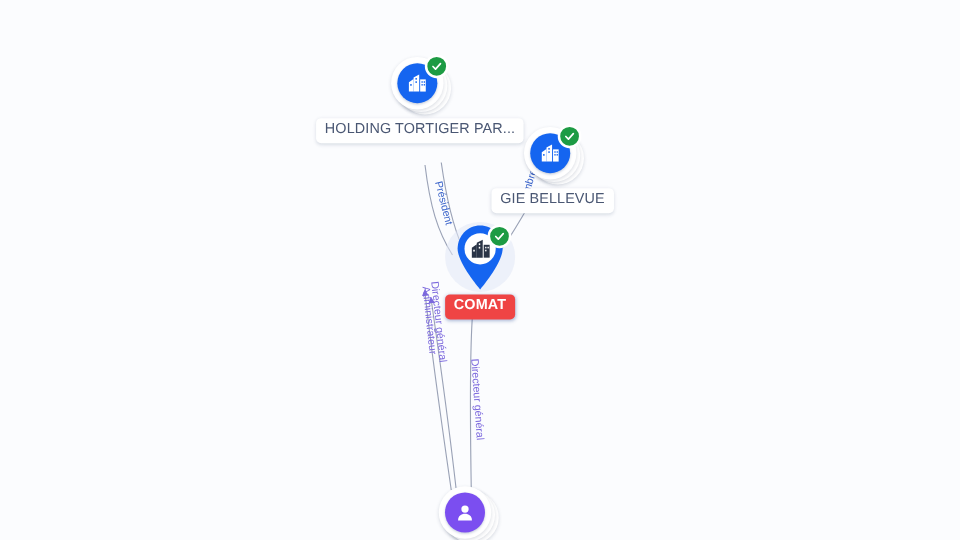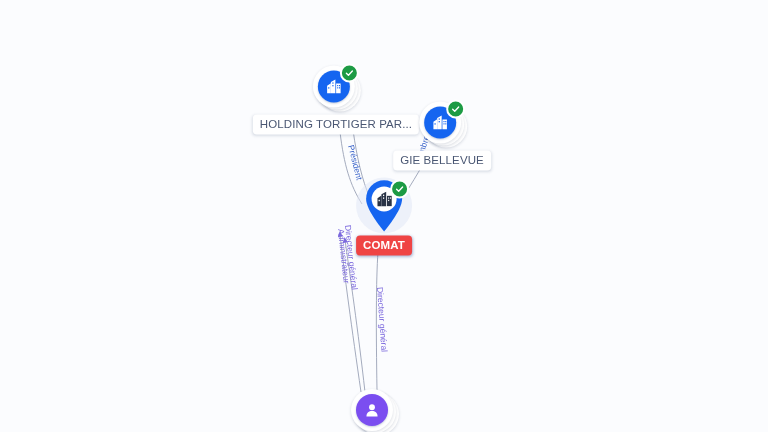--- a/index.html
+++ b/index.html
@@ -196,21 +196,21 @@
   <div class="edge-label blue" style="left:351px; top:140px; transform: rotate(76deg);">Président</div>
 
   <div class="edge-label blue" style="left:417px; top:160px; transform: rotate(-72deg);">Membre</div>
 
   <div class="edge-label purple" style="left:380px; top:282px; transform: rotate(86deg);">Directeur général</div>
 
   <div class="edge-label purple" style="left:348px; top:220px; transform: rotate(84deg);">Directeur général</div>
 
   <div class="edge-label purple" style="left:341px; top:224px; transform: rotate(84deg);">Administrateur</div>
 
-  <div class="node" style="left:336px; top:100px;text-align:right;">
+  <div class="node" style="left:336px; top:80px;text-align:right;">
     <div class="stack-wrap">
       <div class="stack-card c3"></div>
       <div class="stack-card c2"></div>
       <div class="stack-card c1"></div>
       <div class="circle-icon">
         <svg width="18" height="18" viewBox="0 0 24 24" fill="none">
           <path d="M3 21V11l5-3.5V21" fill="#ffffff"></path>
           <path d="M8 21V6l6-3.2V21" fill="#ffffff"></path>
           <rect x="15" y="8" width="6" height="13" fill="#ffffff"></rect>
           <rect x="16.4" y="10" width="1.4" height="1.6" fill="#1565f0"></rect>

